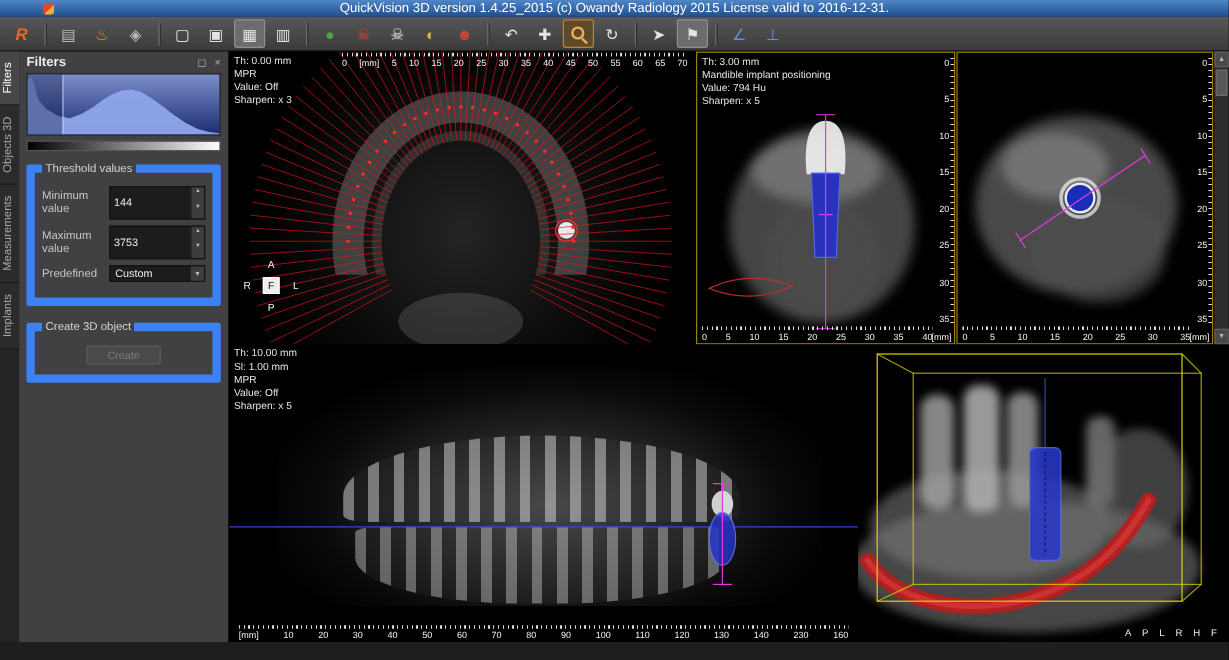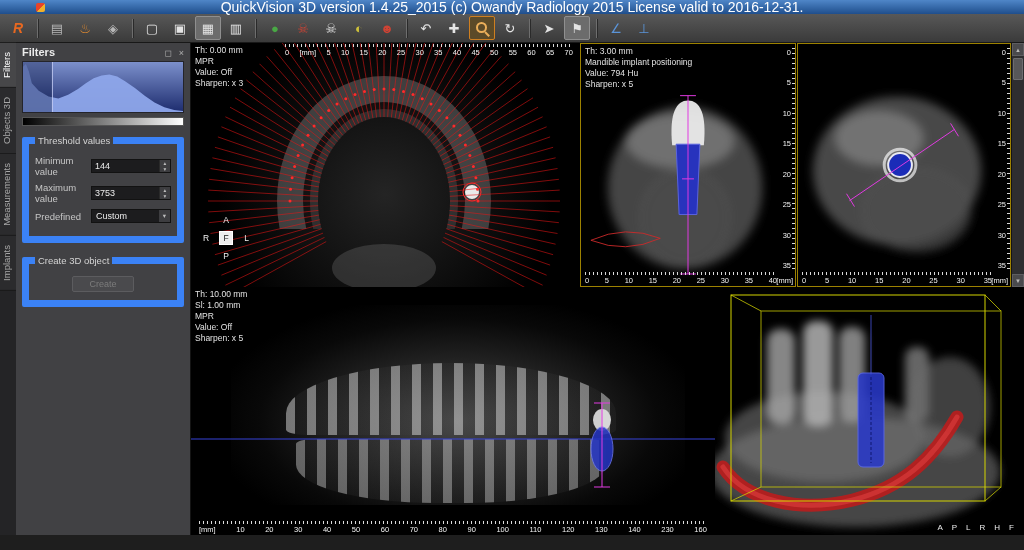--- a/index.html
+++ b/index.html
@@ -4,21 +4,21 @@
 <style>
   *{margin:0;padding:0;box-sizing:border-box}
   html,body{width:1024px;height:550px;overflow:hidden;background:#000;
     font-family:"Liberation Sans",sans-serif;-webkit-font-smoothing:antialiased}
   .app{position:relative;width:1024px;height:550px;background:#1e1e1e}
 
   
   .titlebar{height:14px;background:linear-gradient(#4f86c8,#1f4e8c);display:flex;align-items:center;position:relative}
   .app-icon{width:9px;height:9px;margin-left:36px;border-radius:2px;
     background:linear-gradient(135deg,#e8442a 0 55%,#f0b02a 55% 100%);z-index:2}
-  .titlebar .title{position:absolute;left:0;right:0;text-align:center;color:#fff;font-size:14px;pointer-events:none}
+  .titlebar .title{position:absolute;left:0;right:0;text-align:center;color:#fff;font-size:11px;pointer-events:none}
 
   
   .menubar{height:14px;background:#2d2d2f;display:flex;align-items:center;border-bottom:1px solid #1a1a1a;padding-left:30px}
   .menu-items{display:flex}
   .menu-item{color:#d6d6d6;font-size:9.5px;padding:0 8px;cursor:default}
 
   
   .toolbar{height:29px;background:linear-gradient(#585858,#3a3a3a);display:flex;align-items:center;padding:0 4px;border-bottom:1px solid #181818}
   .tbtn{width:26px;height:24px;display:flex;align-items:center;justify-content:center;margin:0 1px;border:1px solid transparent;border-radius:2px;cursor:pointer}
   .tbtn.active{background:#6c6c6c;border-color:#8f8f8f}
@@ -44,21 +44,21 @@
   .panel-head{display:flex;justify-content:space-between;align-items:center;margin-bottom:3px}
   .panel-head .pt{font-size:11px;font-weight:bold;color:#ececec}
   .ph-icons span{color:#b0b0b0;font-size:9px;margin-left:4px;cursor:pointer}
   .histogram{height:52px;background:linear-gradient(#7c90cc,#1d2c6e);position:relative;margin-bottom:2px;border:1px solid #24242a}
   .histogram svg{position:absolute;inset:0;width:100%;height:100%}
   .gradbar{height:9px;background:linear-gradient(90deg,#000,#fff);margin:2px 0 9px;border:1px solid #555}
   fieldset{border:7px solid #3b82f6;margin-bottom:12px;padding:4px 6px 8px;border-radius:2px}
   legend{padding:0 3px;color:#d4d4d4;font-size:9.5px}
   .frow{display:flex;align-items:center;justify-content:space-between;margin:5px 0}
   .lbl{color:#c6c6c6}
-  .spin{display:flex;align-items:stretch;background:#1c1c1e;border:1px solid #121212;width:80px;height:14px}
+  .spin{display:flex;align-items:stretch;background:#1c1c1e;border:1px solid #121212;width:80px;height:28px}
   .spin input{flex:1;min-width:0;background:transparent;border:none;outline:none;color:#ececec;font-size:9px;padding:0 3px;font-family:"Liberation Sans",sans-serif}
   .spin .arrows{width:11px;display:flex;flex-direction:column;background:#3d3d40;border-left:1px solid #2a2a2a}
   .spin .arrows span{flex:1;font-size:5.5px;line-height:6px;text-align:center;color:#bdbdbd;cursor:pointer}
   .combo{display:flex;align-items:center;justify-content:space-between;background:#1c1c1e;border:1px solid #121212;width:80px;height:14px;padding:0 0 0 4px;cursor:pointer}
   .combo-text{color:#ececec;font-size:9px}
   .combo-arrow{width:11px;text-align:center;color:#bdbdbd;font-size:6.5px;background:#3d3d40;align-self:stretch;display:flex;align-items:center;justify-content:center}
   .radios span{display:block;color:#7e7e7e;margin:4px 0;cursor:default}
   .radios span::before{content:"";display:inline-block;width:7px;height:7px;border:1px solid #6e6e6e;border-radius:50%;background:#2c2c2e;margin-right:6px;vertical-align:-1px}
   .create-btn{width:62px;height:16px;margin:6px auto 0;background:#4a4a4d;border:1px solid #5c5c5f;color:#7c7c7c;font-size:9px;display:flex;align-items:center;justify-content:center;border-radius:2px}
 

